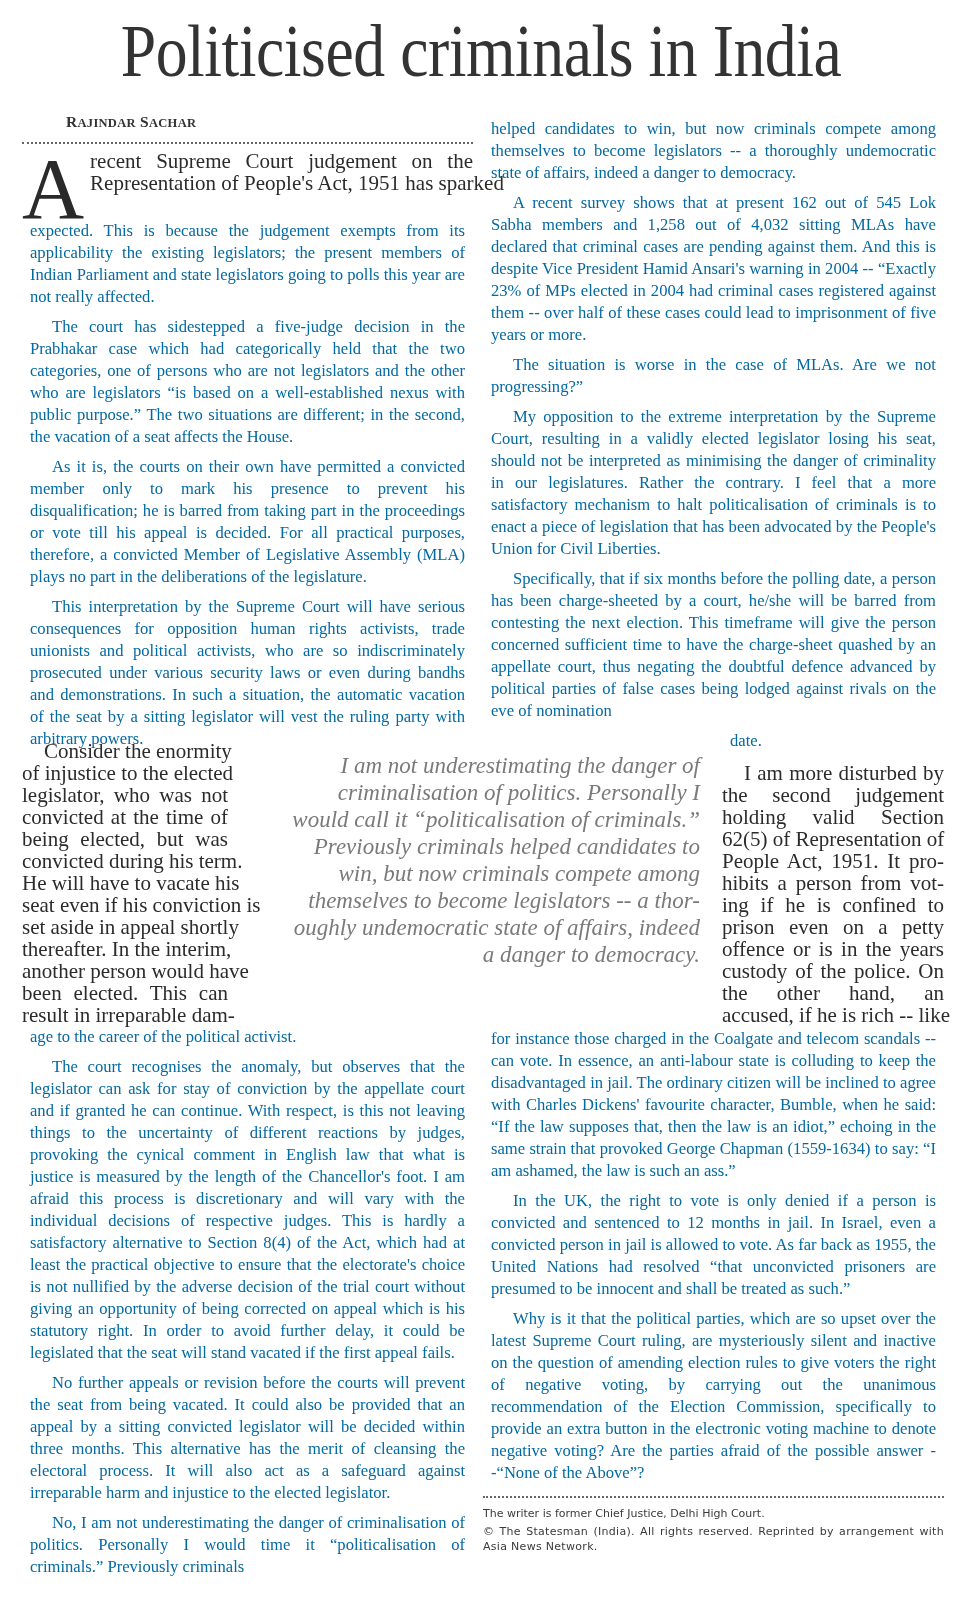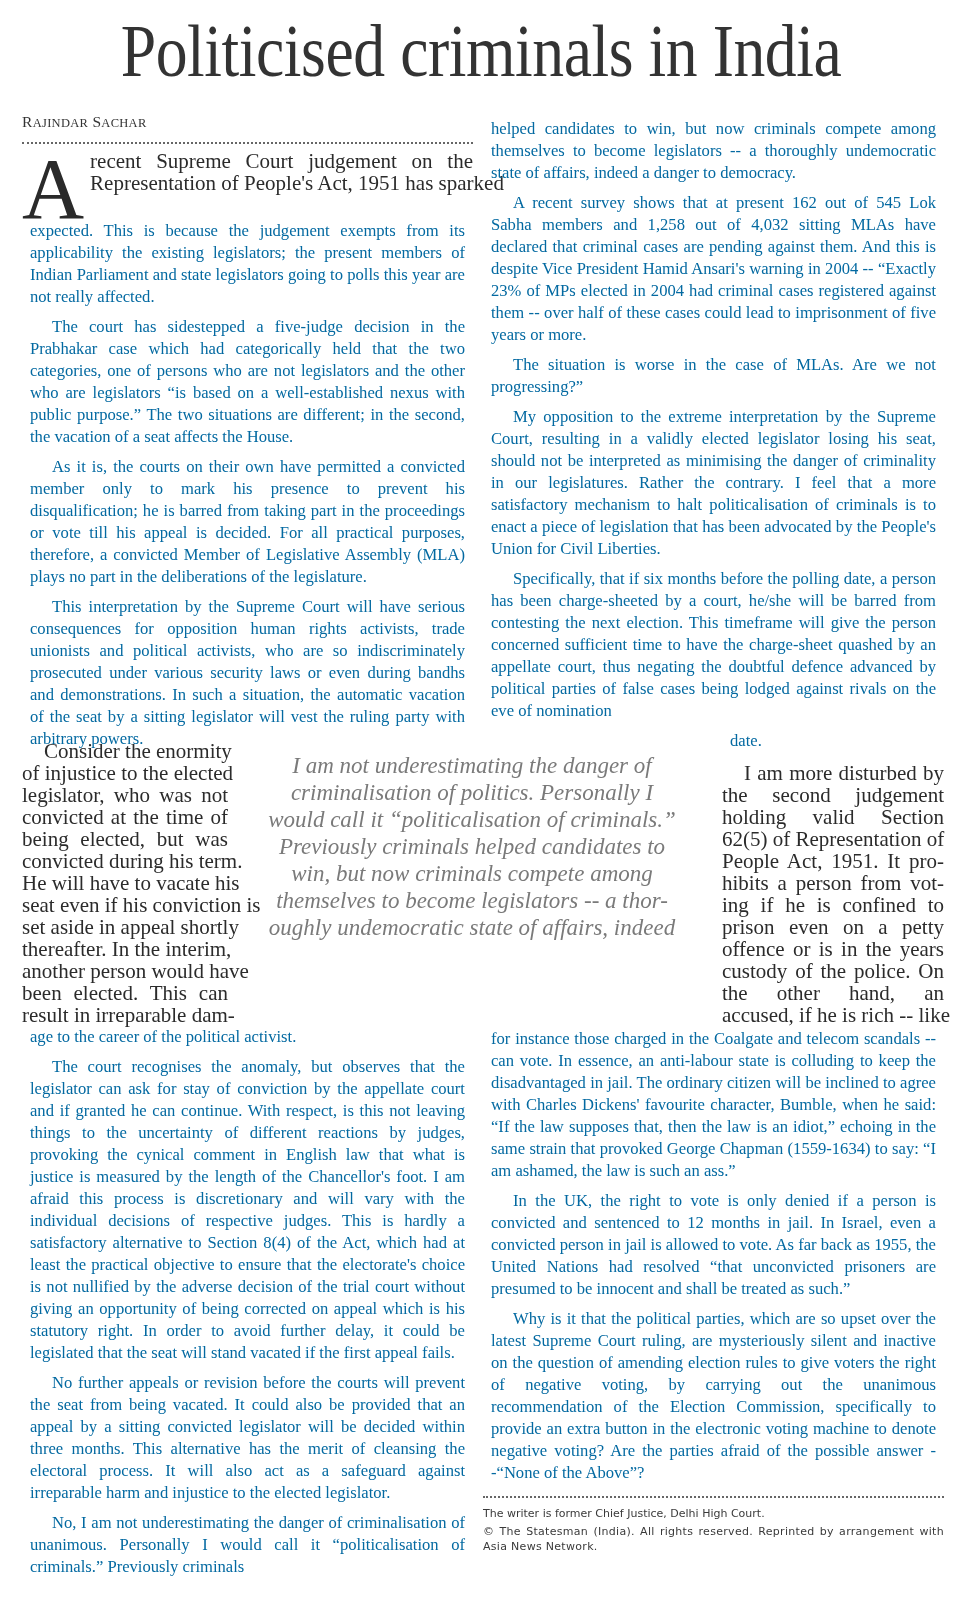--- a/index.html
+++ b/index.html
@@ -3,35 +3,35 @@
 <meta charset="utf-8">
 <style>
   html, body { margin: 0; padding: 0; background: #ffffff; }
   body { width: 962px; height: 1606px; overflow: hidden; position: relative;
          font-family: "Liberation Serif", "DejaVu Serif", serif; color: #2b2b2b; }
   .title { position: absolute; left: 0; top: 6px; width: 962px; text-align: center;
            font-size: 74px; line-height: 90px; color: #333333; letter-spacing: -0.5px;
            transform: scaleX(0.86); transform-origin: center top; }
   .col { position: absolute; top: 112px; }
   .col-left { left: 22px; width: 451px; }
-  .byline { font-size: 15.5px; font-weight: normal; letter-spacing: 0.3px; color: #333;
-            line-height: 20px; height: 24px; }
+  .byline { font-size: 15.5px; font-weight: bold; letter-spacing: 0.3px; color: #333;
+            line-height: 20px; height: 24px; margin-left: 44px; }
   .byline .sc { font-size: 12.5px; }
   .dots { height: 6px; border-bottom: 2px dotted #666; margin-bottom: 6px; }
   .dots-left { width: 451px; }
   p { margin: 8px; font-size: 16.6px; line-height: 22px; text-align: justify; color: #0369a1; }
   p.ind { text-indent: 22px; }
   .dropcap { float: left; font-size: 86px; line-height: 66px; height: 64px; margin: 6px 6px 0 0;
              color: #2a2a2a; }
   .line { display: block; font-size: 21px; line-height: 22px; height: 22px;
           text-align: justify; text-align-last: justify; white-space: nowrap; overflow: visible; }
   .line.ind { text-indent: 22px; }
   .narrow-left { position: absolute; left: 22px; top: 740px; width: 206px; }
   .narrow-right { position: absolute; left: 722px; top: 762px; width: 222px; }
-  .pullquote { position: absolute; left: 244px; top: 752px; width: 456px; text-align: center;
+  .pullquote { position: absolute; left: 244px; top: 752px; width: 456px; text-align: right;
                font-style: italic; font-size: 23px; line-height: 27px; color: #7a7a7a; }
   .left-bottom { position: absolute; left: 22px; top: 1018px; width: 451px; }
   .right-bottom { position: absolute; left: 483px; top: 1020px; width: 461px; }
   .right-top { position: absolute; left: 483px; top: 110px; width: 461px; }
   .footer-dots { border-bottom: 2px dotted #666; height: 4px; margin: 8px 0 8px 0; }
   .note { font-family: "DejaVu Sans", "Liberation Sans", sans-serif; font-size: 11px; line-height: 15px;
           color: #3a3a3a; text-align: justify; }
   .note.copy { letter-spacing: 0.3px; }
 </style>
 </head>
@@ -74,27 +74,28 @@
 </div>
 
 <div class="pullquote">
   <div>I am not underestimating the danger of</div>
   <div>criminalisation of politics. Personally I</div>
   <div>would call it “politicalisation of criminals.”</div>
   <div>Previously criminals helped candidates to</div>
   <div>win, but now criminals compete among</div>
   <div>themselves to become legislators -- a thor-</div>
   <div>oughly undemocratic state of affairs, indeed</div>
+  <div>a danger to democracy.</div>
 </div>
 
 <div class="left-bottom">
   <p style="text-align:left;">age to the career of the political activist.</p>
   <p class="ind">The court recognises the anomaly, but observes that the legislator can ask for stay of conviction by the appellate court and if granted he can continue. With respect, is this not leaving things to the uncertainty of different reactions by judges, provoking the cynical comment in English law that what is justice is measured by the length of the Chancellor's foot. I am afraid this process is discretionary and will vary with the individual decisions of respective judges. This is hardly a satisfactory alternative to Section 8(4) of the Act, which had at least the practical objective to ensure that the electorate's choice is not nullified by the adverse decision of the trial court without giving an opportunity of being corrected on appeal which is his statutory right. In order to avoid further delay, it could be legislated that the seat will stand vacated if the first appeal fails.</p>
   <p class="ind">No further appeals or revision before the courts will prevent the seat from being vacated. It could also be provided that an appeal by a sitting convicted legislator will be decided within three months. This alternative has the merit of cleansing the electoral process. It will also act as a safeguard against irreparable harm and injustice to the elected legislator.</p>
-  <p class="ind">No, I am not underestimating the danger of criminalisation of unanimous. Personally I would call it “politicalisation of criminals.” Previously criminals</p>
+  <p class="ind">No, I am not underestimating the danger of criminalisation of politics. Personally I would time it “politicalisation of criminals.” Previously criminals</p>
 </div>
 
 <div class="right-top">
   <p>helped candidates to win, but now criminals compete among themselves to become legislators -- a thoroughly undemocratic state of affairs, indeed a danger to democracy.</p>
   <p class="ind">A recent survey shows that at present 162 out of 545 Lok Sabha members and 1,258 out of 4,032 sitting MLAs have declared that criminal cases are pending against them. And this is despite Vice President Hamid Ansari's warning in 2004 -- “Exactly 23% of MPs elected in 2004 had criminal cases registered against them -- over half of these cases could lead to imprisonment of five years or more.</p>
   <p class="ind">The situation is worse in the case of MLAs. Are we not progressing?”</p>
   <p class="ind">My opposition to the extreme interpretation by the Supreme Court, resulting in a validly elected legislator losing his seat, should not be interpreted as minimising the danger of criminality in our legislatures. Rather the contrary. I feel that a more satisfactory mechanism to halt politicalisation of criminals is to enact a piece of legislation that has been advocated by the People's Union for Civil Liberties.</p>
   <p class="ind">Specifically, that if six months before the polling date, a person has been charge-sheeted by a court, he/she will be barred from contesting the next election. This timeframe will give the person concerned sufficient time to have the charge-sheet quashed by an appellate court, thus negating the doubtful defence advanced by political parties of false cases being lodged against rivals on the eve of nomination</p>
   <p style="padding-left:239px;text-align:left;">date.</p>
 </div>

